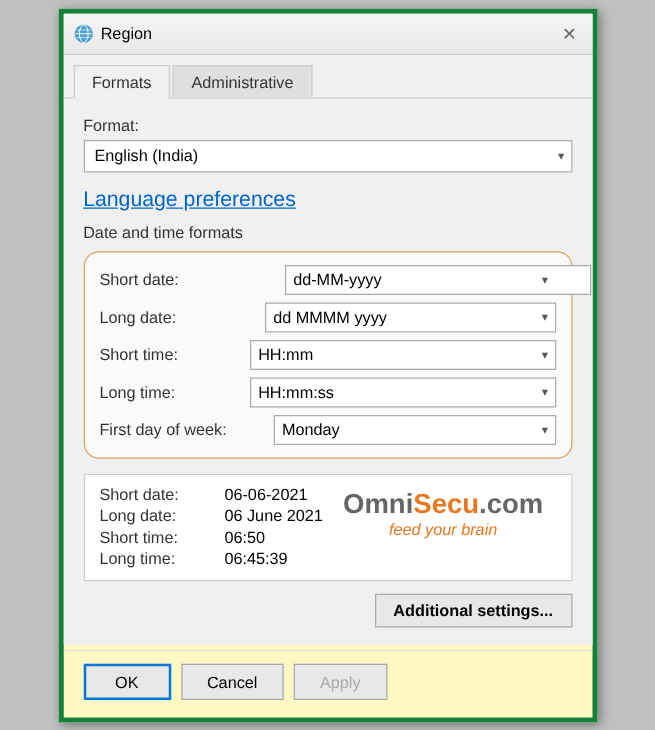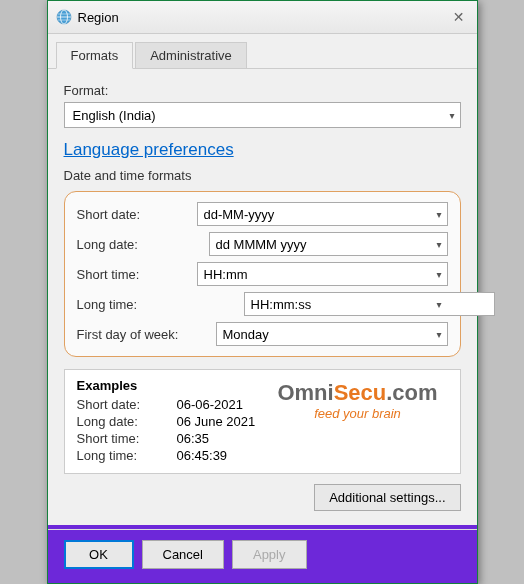--- a/index.html
+++ b/index.html
@@ -7,22 +7,22 @@
       background: #c0c0c0;
       display: flex;
       align-items: center;
       justify-content: center;
       min-height: 100vh;
       font-family: 'Segoe UI', Tahoma, sans-serif;
       font-size: 13px;
     }
     .window {
       width: 431px;
-      background: #6d28d9;
-      border: 1px solid #15803d;
+      background: #fef9c3;
+      border: 4px solid #15803d;
       box-shadow: 2px 2px 8px rgba(0,0,0,0.4);
     }
     .title-bar {
       background: linear-gradient(to bottom, #f5f5f5, #e8e8e8);
       border-bottom: 1px solid #ccc;
       padding: 6px 8px;
       display: flex;
       align-items: center;
       justify-content: space-between;
     }
@@ -194,20 +194,21 @@
       font-size: 13px;
       color: #e87820;
       font-style: italic;
     }
     .additional-btn {
       padding: 5px 14px;
       font-size: 13px;
       border: 1px solid #aaa;
       background: #e8e8e8;
       cursor: pointer;
+      font-weight: bold;
     }
     .dialog-buttons {
       display: flex;
       gap: 8px;
       padding: 10px 16px 14px;
       border-top: 1px solid #ddd;
       margin-top: 4px;
     }
     .dialog-btn {
       padding: 5px 20px;
@@ -265,21 +266,21 @@
       <a class="link">Language preferences</a>
     </div>
 
     <div class="section-title">Date and time formats</div>
 
     <div class="formats-section">
 
       <div class="format-row">
         <div class="format-label">Short date:</div>
         <div style="flex:1;position:relative;">
-          <select class="format-select" style="width:100%;">
+          <select class="format-select" style="width:100%;margin-left:28px;">
             <option>dd-MM-yyyy</option>
           </select>
           <span style="position:absolute;right:6px;top:50%;transform:translateY(-50%);pointer-events:none;font-size:10px;color:#555;">▾</span>
         </div>
       </div>
 
       <div class="format-row">
         <div class="format-label">Long date:</div>
         <div style="flex:1;position:relative;padding-left:12px;">
           <select class="format-select" style="width:100%;">
@@ -295,21 +296,21 @@
           <select class="format-select" style="width:100%;">
             <option>HH:mm</option>
           </select>
           <span style="position:absolute;right:6px;top:50%;transform:translateY(-50%);pointer-events:none;font-size:10px;color:#555;">▾</span>
         </div>
       </div>
 
       <div class="format-row">
         <div class="format-label">Long time:</div>
         <div style="flex:1;position:relative;">
-          <select class="format-select" style="width:100%;margin-left:47px;">
+          <select class="format-select" style="width:100%;">
             <option>HH:mm:ss</option>
           </select>
           <span style="position:absolute;right:6px;top:50%;transform:translateY(-50%);pointer-events:none;font-size:10px;color:#555;">▾</span>
         </div>
       </div>
 
       <div class="format-row">
         <div class="format-label">First day of week:</div>
         <div style="flex:1;position:relative;padding-left:19px;">
           <select class="format-select" style="width:100%;">
@@ -317,32 +318,31 @@
           </select>
           <span style="position:absolute;right:6px;top:50%;transform:translateY(-50%);pointer-events:none;font-size:10px;color:#555;">▾</span>
         </div>
       </div>
 
     </div>
 
     <div class="examples-section">
       <div class="examples-wrapper">
         <div class="examples-left">
-          <div class="examples-title">Examples</div>
           <div class="example-row">
             <div class="example-label">Short date:</div>
             <div class="example-value">06-06-2021</div>
           </div>
           <div class="example-row">
             <div class="example-label">Long date:</div>
             <div class="example-value">06 June 2021</div>
           </div>
           <div class="example-row">
             <div class="example-label">Short time:</div>
-            <div class="example-value">06:35</div>
+            <div class="example-value">06:50</div>
           </div>
           <div class="example-row">
             <div class="example-label">Long time:</div>
             <div class="example-value">06:45:39</div>
           </div>
         </div>
         <div class="watermark-area">
           <div class="watermark-title">
             <span class="watermark-omni">Omni</span><span class="watermark-secu">Secu</span><span class="watermark-com">.com</span>
           </div>

